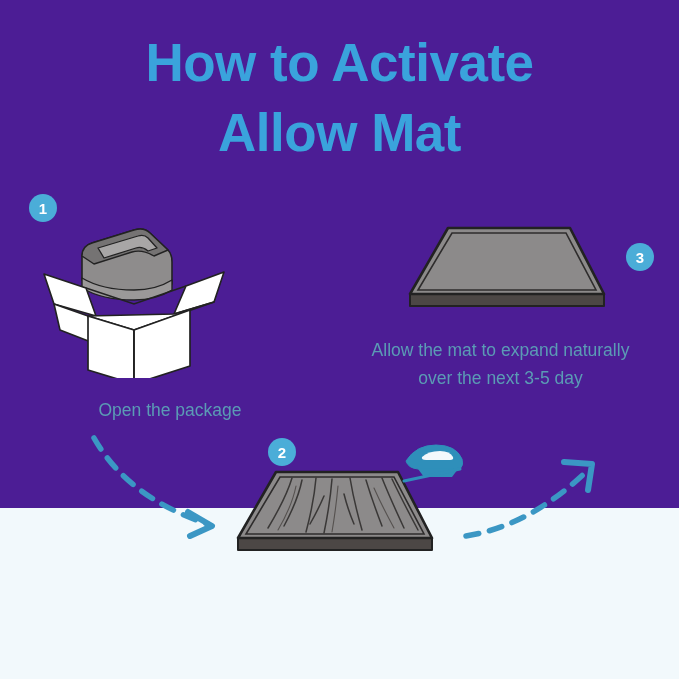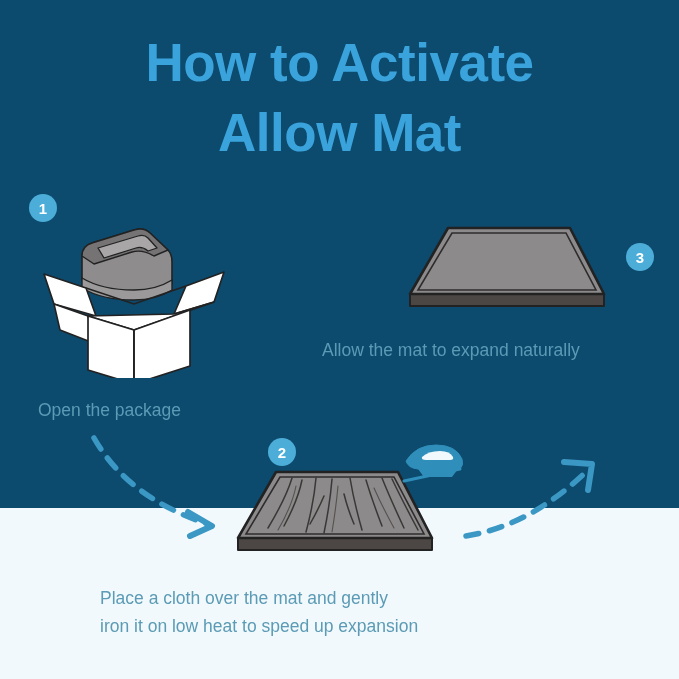--- a/index.html
+++ b/index.html
@@ -10,21 +10,21 @@
     width: 679px;
     height: 679px;
     background: #f2f9fc;
     font-family: "Liberation Sans", sans-serif;
     overflow: hidden;
   }
   #infographic {
     position: relative;
     width: 679px;
     height: 508px;
-    background: #0c4a6e;
+    background: #4c1d95;
   }
   .title-block {
     position: absolute;
     top: 28px;
     left: 0;
     width: 679px;
     text-align: center;
   }
   .title-line {
     display: block;
@@ -50,21 +50,21 @@
   }
   #badge-1 { left: 29px; top: 194px; }
   #badge-2 { left: 268px; top: 438px; }
   #badge-3 { left: 626px; top: 243px; }
 
   .caption {
     position: absolute;
     color: #5b9bb5;
     font-size: 17.5px;
     line-height: 1.62;
-    text-align: left;
+    text-align: center;
   }
   #caption-1 {
     left: 0px;
     top: 396px;
     width: 264px;
     margin-left: 38px;
   }
   #caption-2 {
     left: 100px;
     top: 584px;
@@ -155,35 +155,32 @@
     </g>
   </svg>
 
   <svg class="art" id="art-iron" width="72" height="56" viewBox="0 0 72 56">
     <path d="M8 24 Q18 8 38 8 Q58 8 64 22 Q66 28 62 32 L20 32 Q10 31 8 24 Z" fill="#2f8fba" stroke="#2f8fba" stroke-width="1"></path>
     <path d="M24 20 Q30 14 42 14 Q52 14 55 20 Q56 23 52 23 L28 23 Q23 23 24 20 Z" fill="#f2f9fc"></path>
     <path d="M20 32 L60 32 L54 40 L26 40 Z" fill="#2f8fba"></path>
     <line x1="6" y1="44" x2="62" y2="32" stroke="#2f8fba" stroke-width="3" stroke-linecap="round"></line>
   </svg>
 
-  <div class="caption" id="caption-2">
-    <div>Place a cloth over the mat and gently</div>
-    <div>iron it on low heat to speed up expansion</div>
-  </div>
 
   <svg id="arrow-2" class="art" width="160" height="110" viewBox="0 0 160 110">
     <path d="M14 96 Q78 86 136 30" fill="none" stroke="#3b97c4" stroke-width="5.5" stroke-linecap="round" stroke-dasharray="13 11"></path>
     <path d="M112 22 L140 24 L136 50" fill="none" stroke="#3b97c4" stroke-width="6" stroke-linecap="round" stroke-linejoin="round"></path>
   </svg>
 
   <div class="badge" id="badge-3">3</div>
 
   <svg class="art" id="art-mat-flat" width="206" height="96" viewBox="0 0 206 96">
     <path d="M6 72 L200 72 L200 84 L6 84 Z" fill="#4c4745" stroke="#222" stroke-width="2" stroke-linejoin="round"></path>
     <path d="M44 6 L166 6 L200 72 L6 72 Z" fill="#8c8a8a" stroke="#222" stroke-width="2.6" stroke-linejoin="round"></path>
     <path d="M48 11 L162 11 L192 68 L14 68 Z" fill="none" stroke="#2e2c2c" stroke-width="1.6"></path>
   </svg>
 
   <div class="caption" id="caption-3">
     <div>Allow the mat to expand naturally</div>
+    <div>over the next 3-5 day</div>
   </div>
 
 </div>
 
 </body></html>

